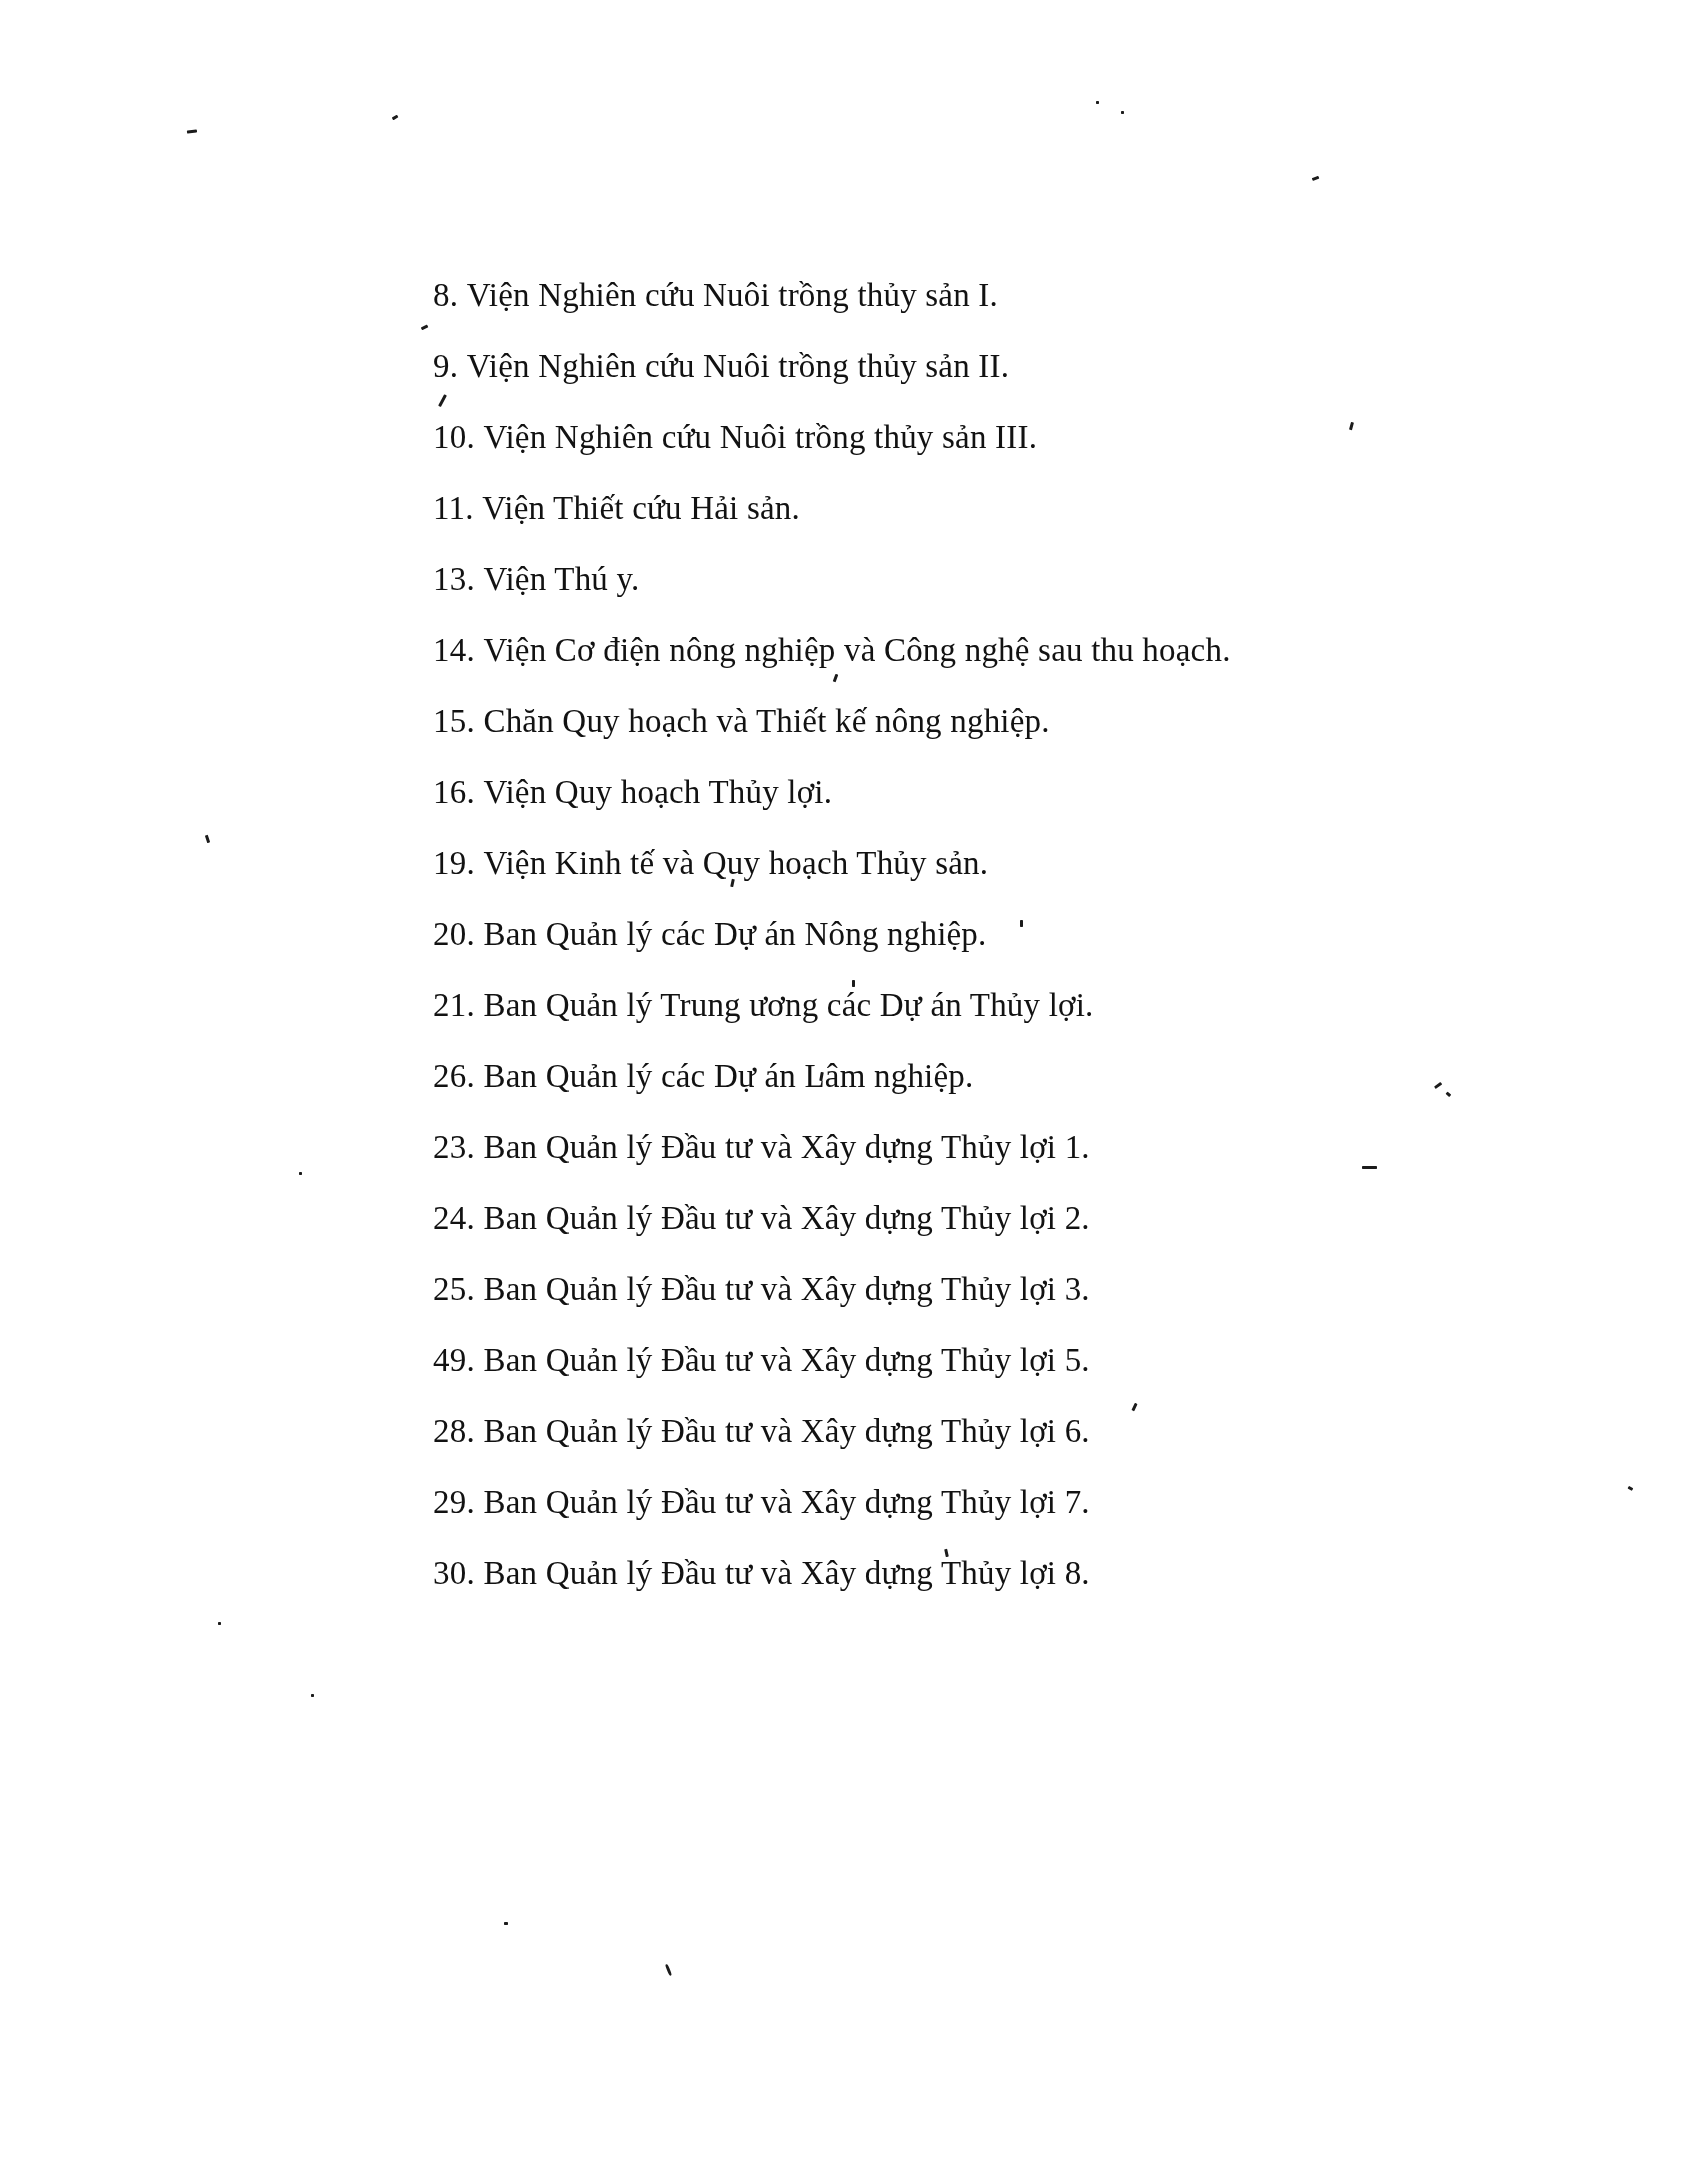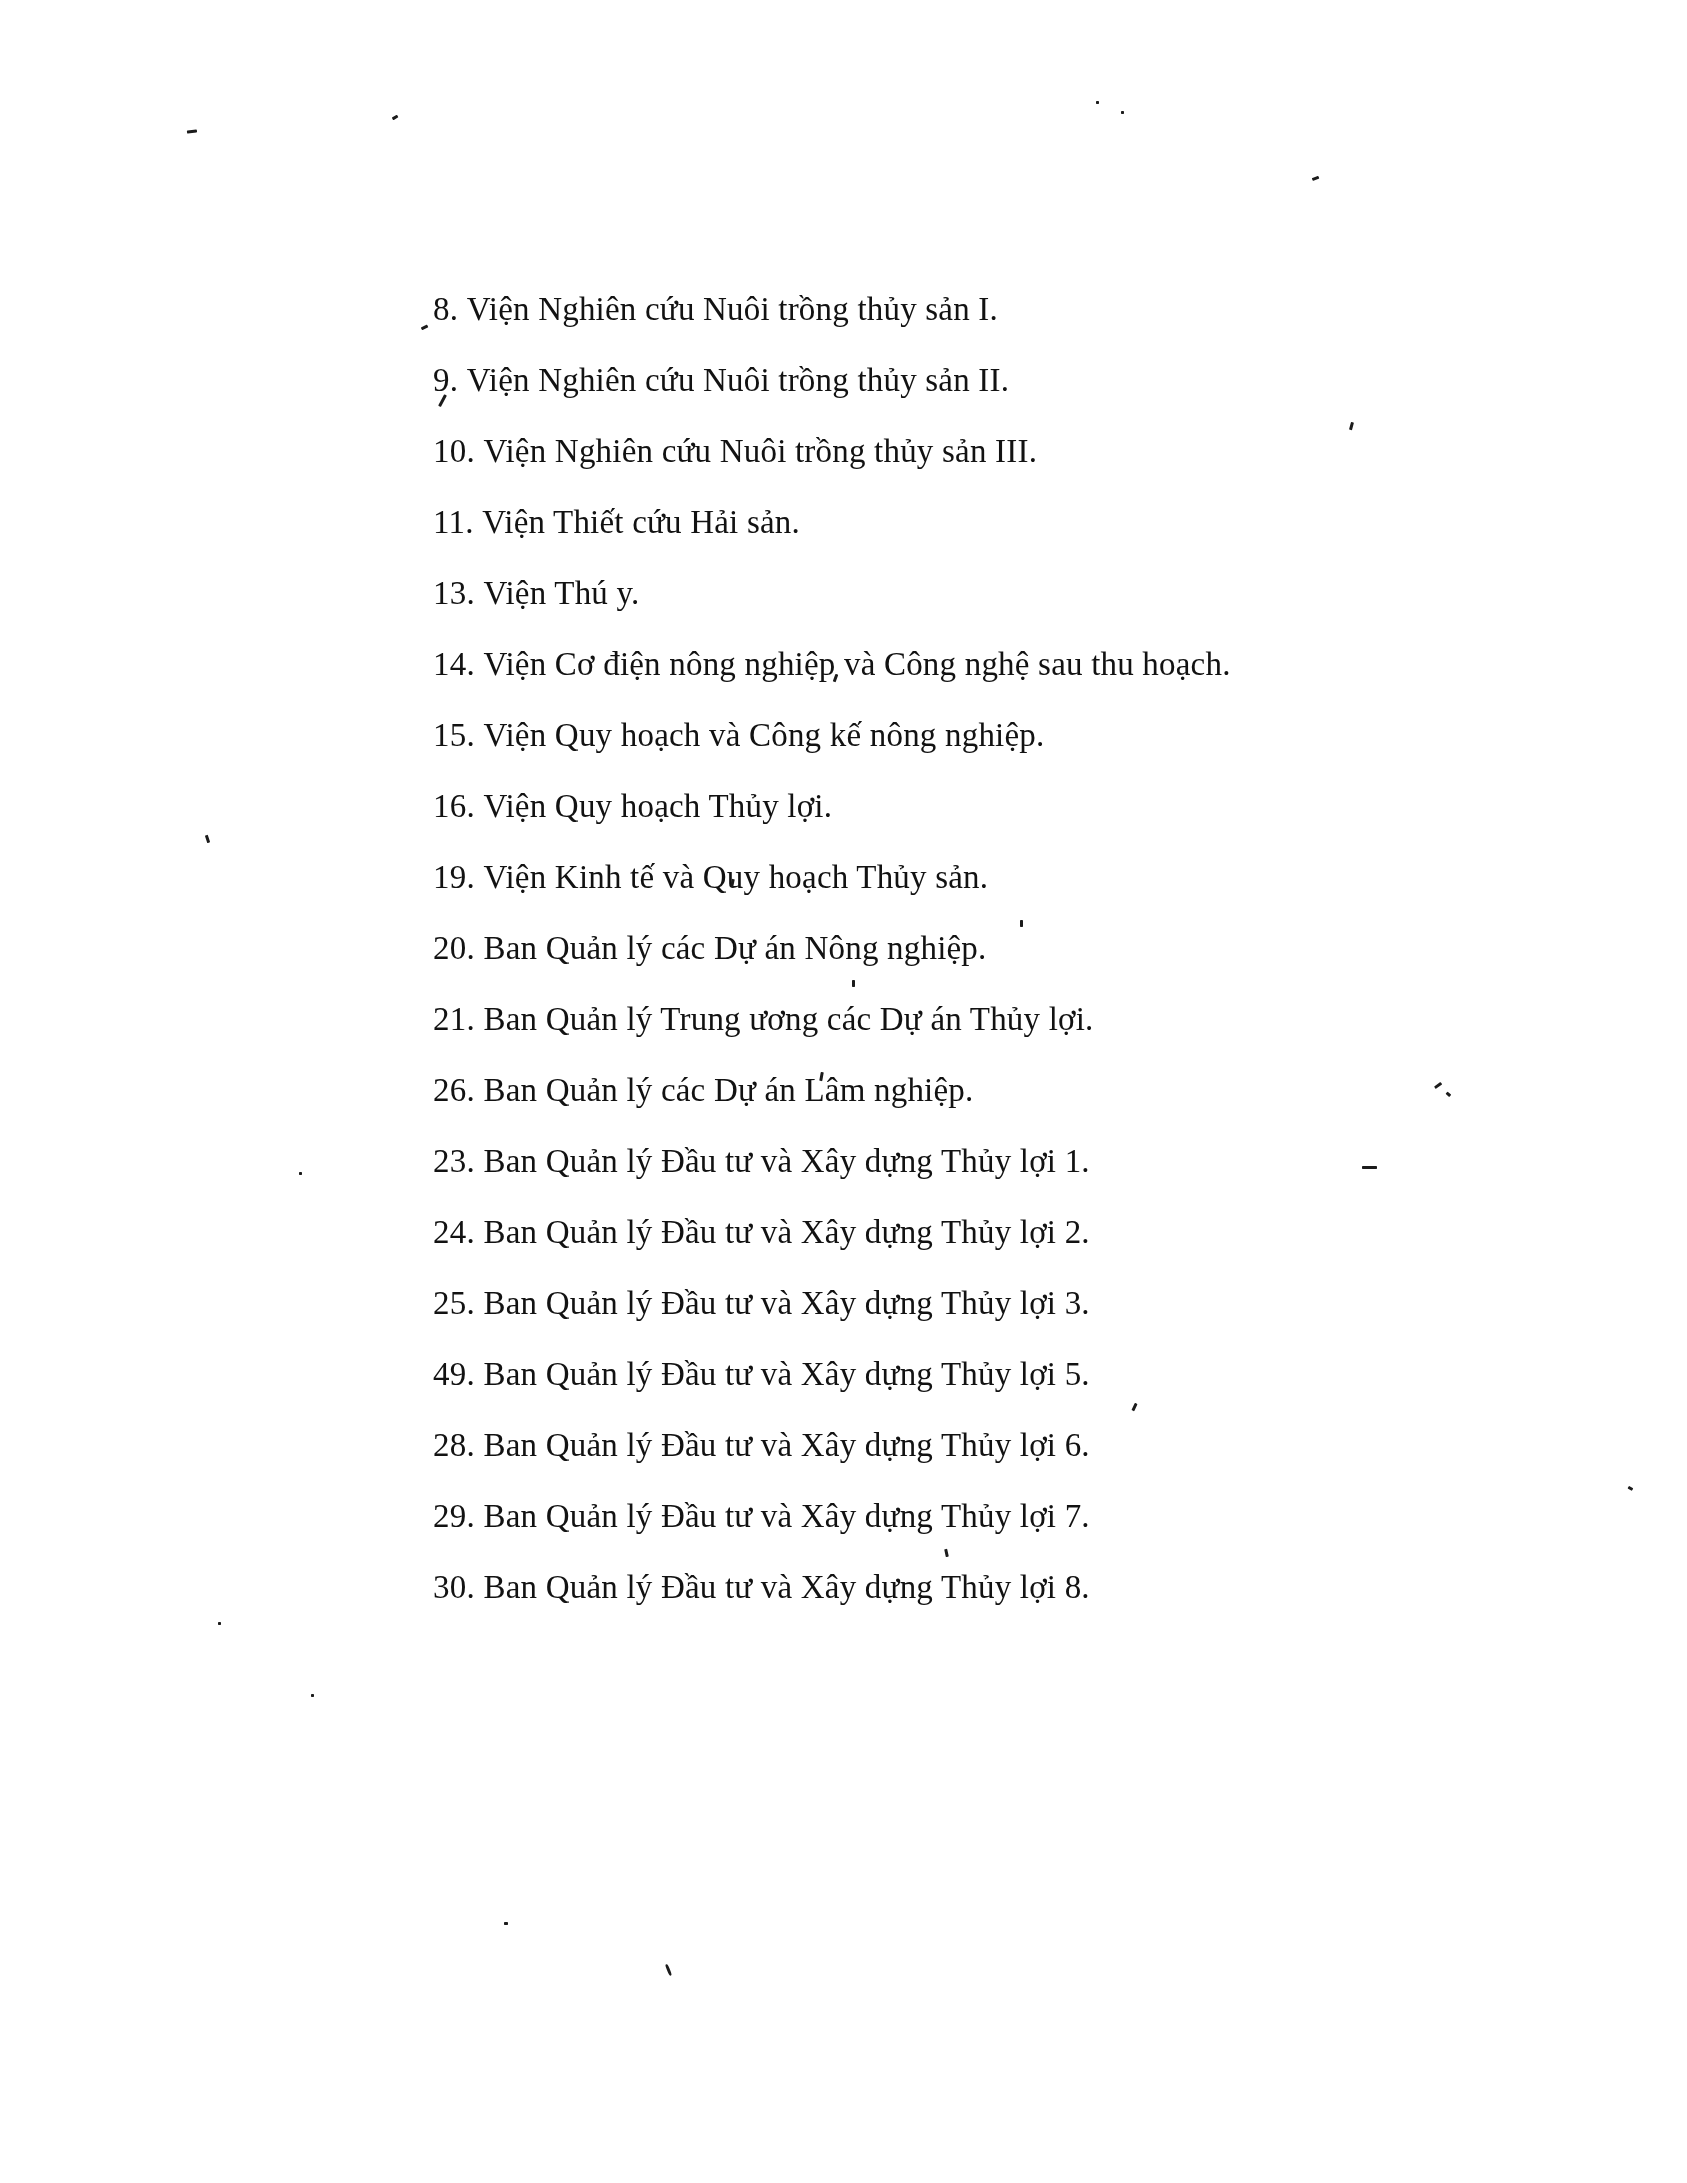--- a/index.html
+++ b/index.html
@@ -8,21 +8,21 @@
     width:1687px;
     height:2183px;
     background:#ffffff;
     overflow:hidden;
     font-family:"Liberation Serif", serif;
     color:#121212;
   }
   .org-list{
     position:absolute;
     left:433px;
-    top:289px;
+    top:275px;
     margin:0;
     padding:0;
     list-style:none;
   }
   .row{
     height:71px;
     font-size:33px;
     line-height:41px;
     white-space:nowrap;
     letter-spacing:0.2px;
@@ -66,21 +66,21 @@
 
     <div class="row">
       <span class="num">13.</span><span class="txt">Viện Thú y.</span>
     </div>
 
     <div class="row">
       <span class="num">14.</span><span class="txt">Viện Cơ điện nông nghiệp và Công nghệ sau thu hoạch.</span>
     </div>
 
     <div class="row">
-      <span class="num">15.</span><span class="txt">Viện Quy hoạch và Công kế nông nghiệp.</span>
+      <span class="num">15.</span><span class="txt">Chăn Quy hoạch và Thiết kế nông nghiệp.</span>
     </div>
 
     <div class="row">
       <span class="num">16.</span><span class="txt">Viện Quy hoạch Thủy lợi.</span>
     </div>
 
 
 
     <div class="row">
       <span class="num">19.</span><span class="txt">Viện Kinh tế và Quy hoạch Thủy sản.</span>

